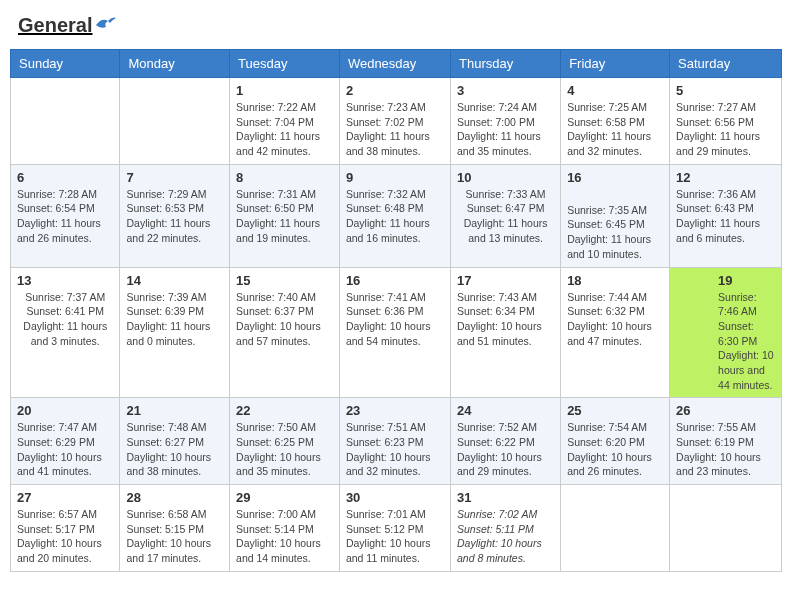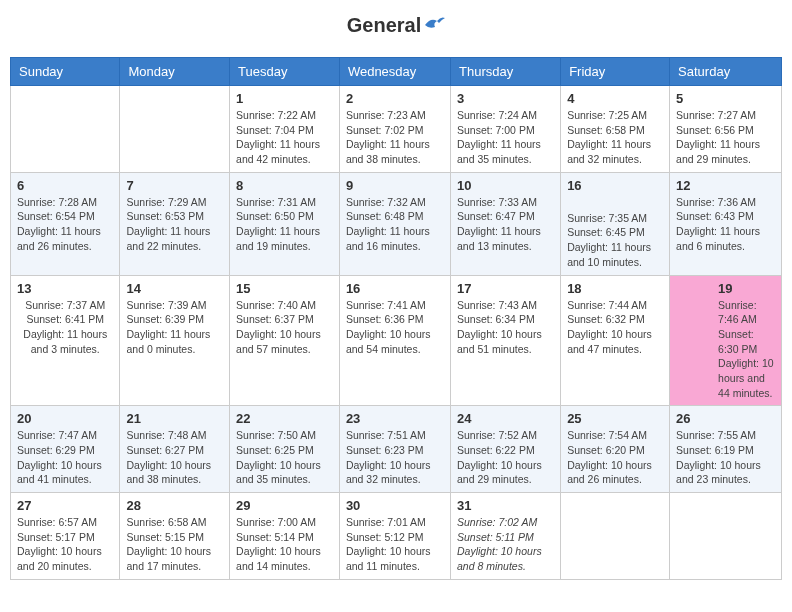--- a/index.html
+++ b/index.html
@@ -5,24 +5,25 @@
     * { box-sizing: border-box; margin: 0; padding: 0; }
     body {
       font-family: Arial, sans-serif;
       background: #fff;
       width: 792px;
       min-height: 612px;
       padding: 10px;
     }
     .header {
       display: flex;
-      justify-content: center;
+      justify-content: flex-start;
       align-items: flex-start;
-      margin-bottom: 20px;
+      margin-bottom: 12px;
       padding: 4px 8px;
+      text-decoration: underline;
     }
     .logo {
       display: flex;
       flex-direction: column;
       align-items: flex-start;
     }
     .title-block {
       text-align: right;
     }
     .month-title {
@@ -165,21 +166,21 @@
 Daylight: 11 hours and 19 minutes.</div>
         </td>
         <td style="background: rgb(240, 245, 251);">
           <span class="day-number">9</span>
           <div class="day-detail" style="white-space: pre-line;">Sunrise: 7:32 AM
 Sunset: 6:48 PM
 Daylight: 11 hours and 16 minutes.</div>
         </td>
         <td style="background: rgb(240, 245, 251);">
           <span class="day-number">10</span>
-          <div class="day-detail" style="white-space: pre-line;">Sunrise: 7:33 AM
+          <div class="day-detail" style="white-space: pre-line; text-align: center;">Sunrise: 7:33 AM
 Sunset: 6:47 PM
 Daylight: 11 hours and 13 minutes.</div>
         </td>
         <td style="background: rgb(240, 245, 251);">
           <span class="day-number">16</span>
           <div class="day-detail" style="white-space: pre-line; margin-top: 18px;">Sunrise: 7:35 AM
 Sunset: 6:45 PM
 Daylight: 11 hours and 10 minutes.</div>
         </td>
         <td style="background: rgb(240, 245, 251);">
@@ -219,21 +220,21 @@
           <div class="day-detail" style="white-space: pre-line;">Sunrise: 7:43 AM
 Sunset: 6:34 PM
 Daylight: 10 hours and 51 minutes.</div>
         </td>
         <td style="background: rgb(255, 255, 255);">
           <span class="day-number">18</span>
           <div class="day-detail" style="white-space: pre-line;">Sunrise: 7:44 AM
 Sunset: 6:32 PM
 Daylight: 10 hours and 47 minutes.</div>
         </td>
-        <td style="background: #f9a8d4; padding-left: 48px;">
+        <td style="background: #bef264; padding-left: 48px;">
           <span class="day-number">19</span>
           <div class="day-detail" style="white-space: pre-line;">Sunrise: 7:46 AM
 Sunset: 6:30 PM
 Daylight: 10 hours and 44 minutes.</div>
         </td>
       </tr>
       <tr>
         <td style="background: rgb(240, 245, 251);">
           <span class="day-number">20</span>
           <div class="day-detail" style="white-space: pre-line;">Sunrise: 7:47 AM

